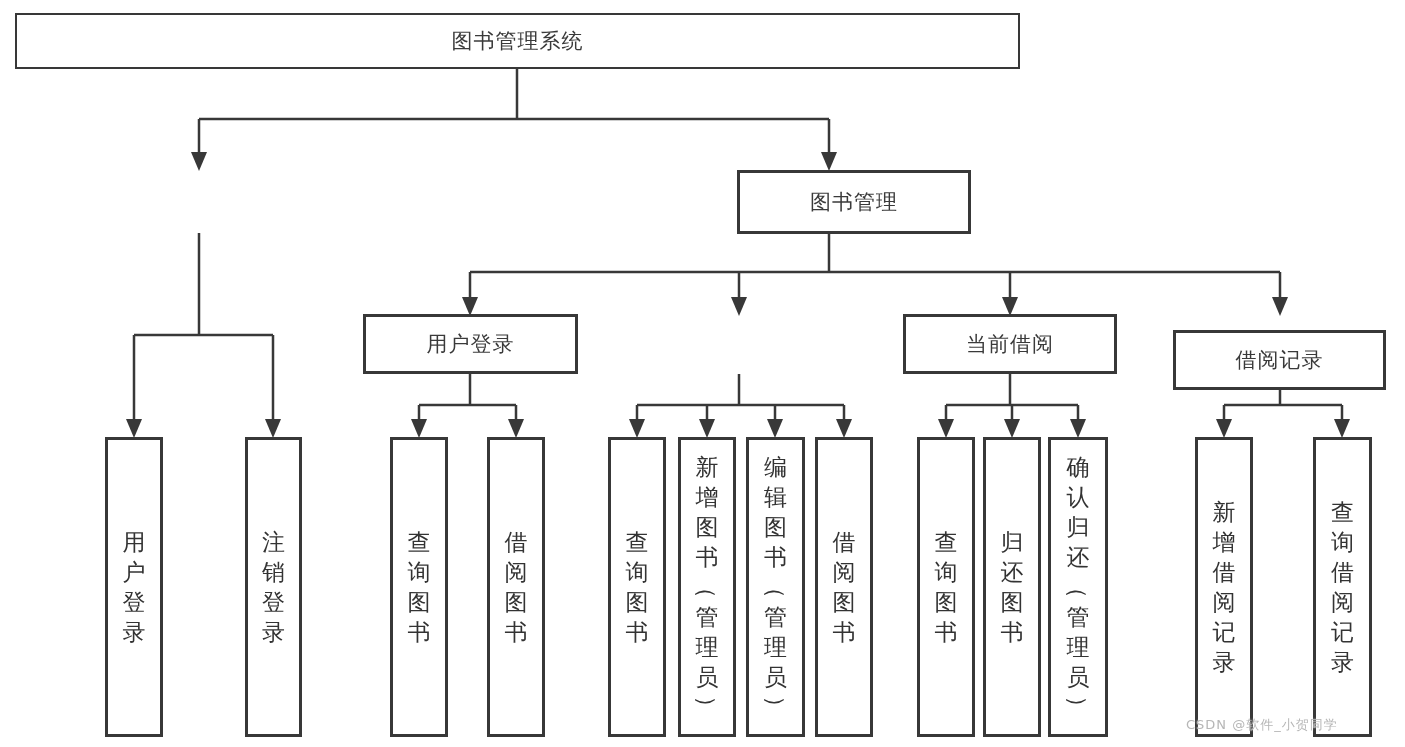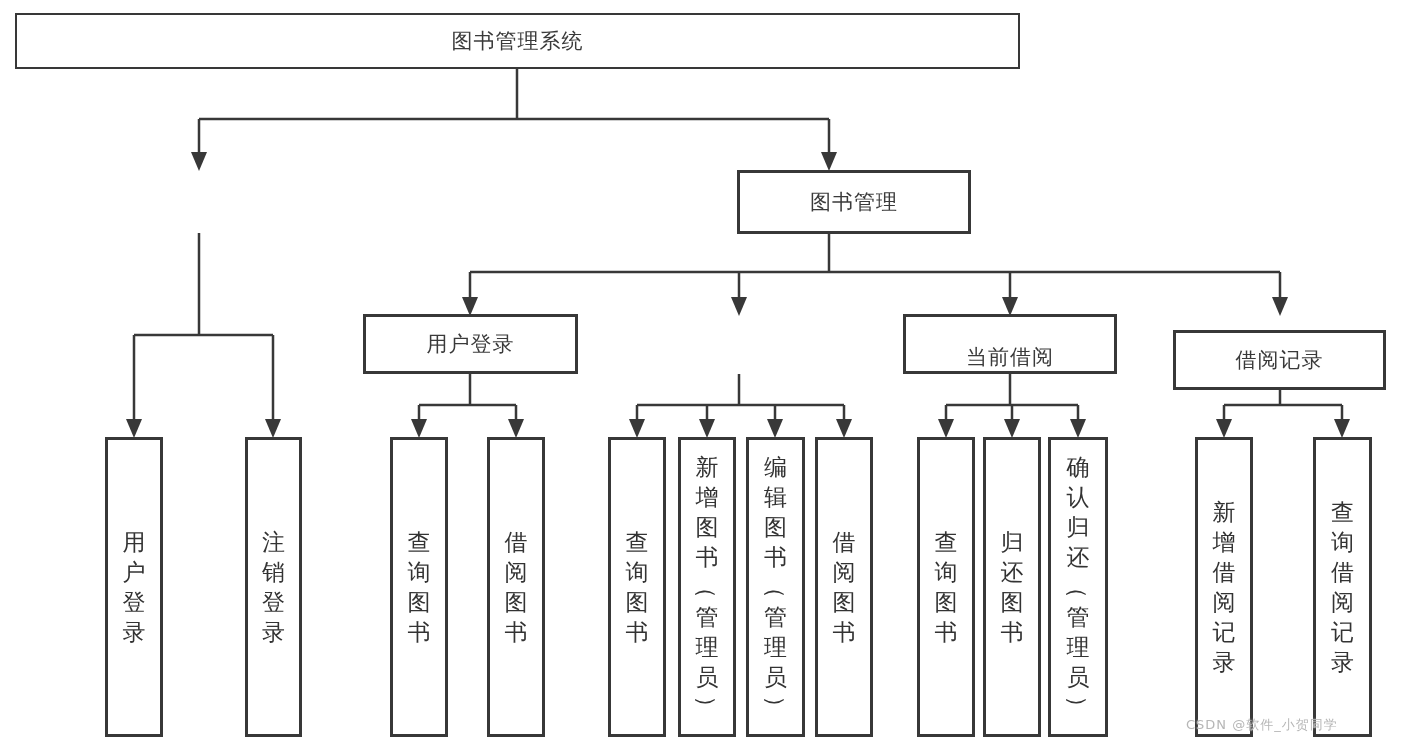--- a/index.html
+++ b/index.html
@@ -79,21 +79,21 @@
     <span class="hlabel">图书管理系统</span>
   </div>
 
   <div class="node" style="left:712px; top:170px; width:234px; height:64px;margin-left:25px;">
     <span class="hlabel">图书管理</span>
   </div>
 
   <div class="node" style="left:363px; top:314px; width:215px; height:60px;">
     <span class="hlabel">用户登录</span>
   </div>
-  <div class="node" style="left:903px; top:314px; width:214px; height:60px;align-items:flex-end;">
+  <div class="node" style="left:903px; top:314px; width:214px; height:60px;">
     <span class="hlabel">当前借阅</span>
   </div>
   <div class="node" style="left:1173px; top:330px; width:213px; height:60px;">
     <span class="hlabel">借阅记录</span>
   </div>
 
   <div class="node leaf" style="left:105px; top:437px; width:58px; height:300px;">
     <div class="vtext">
         <span class="vchar">用</span>
         <span class="vchar">户</span>

